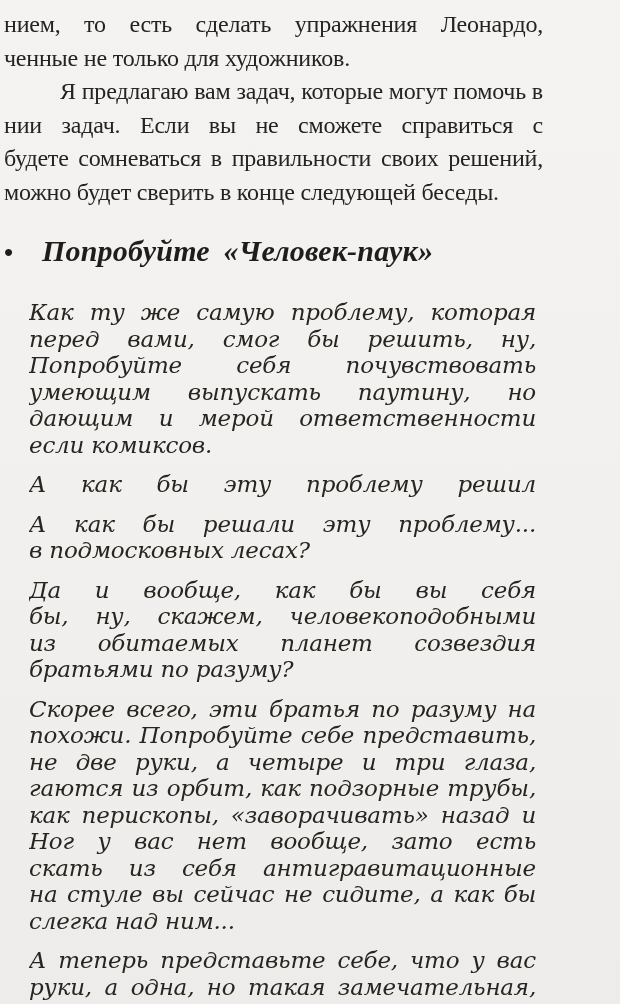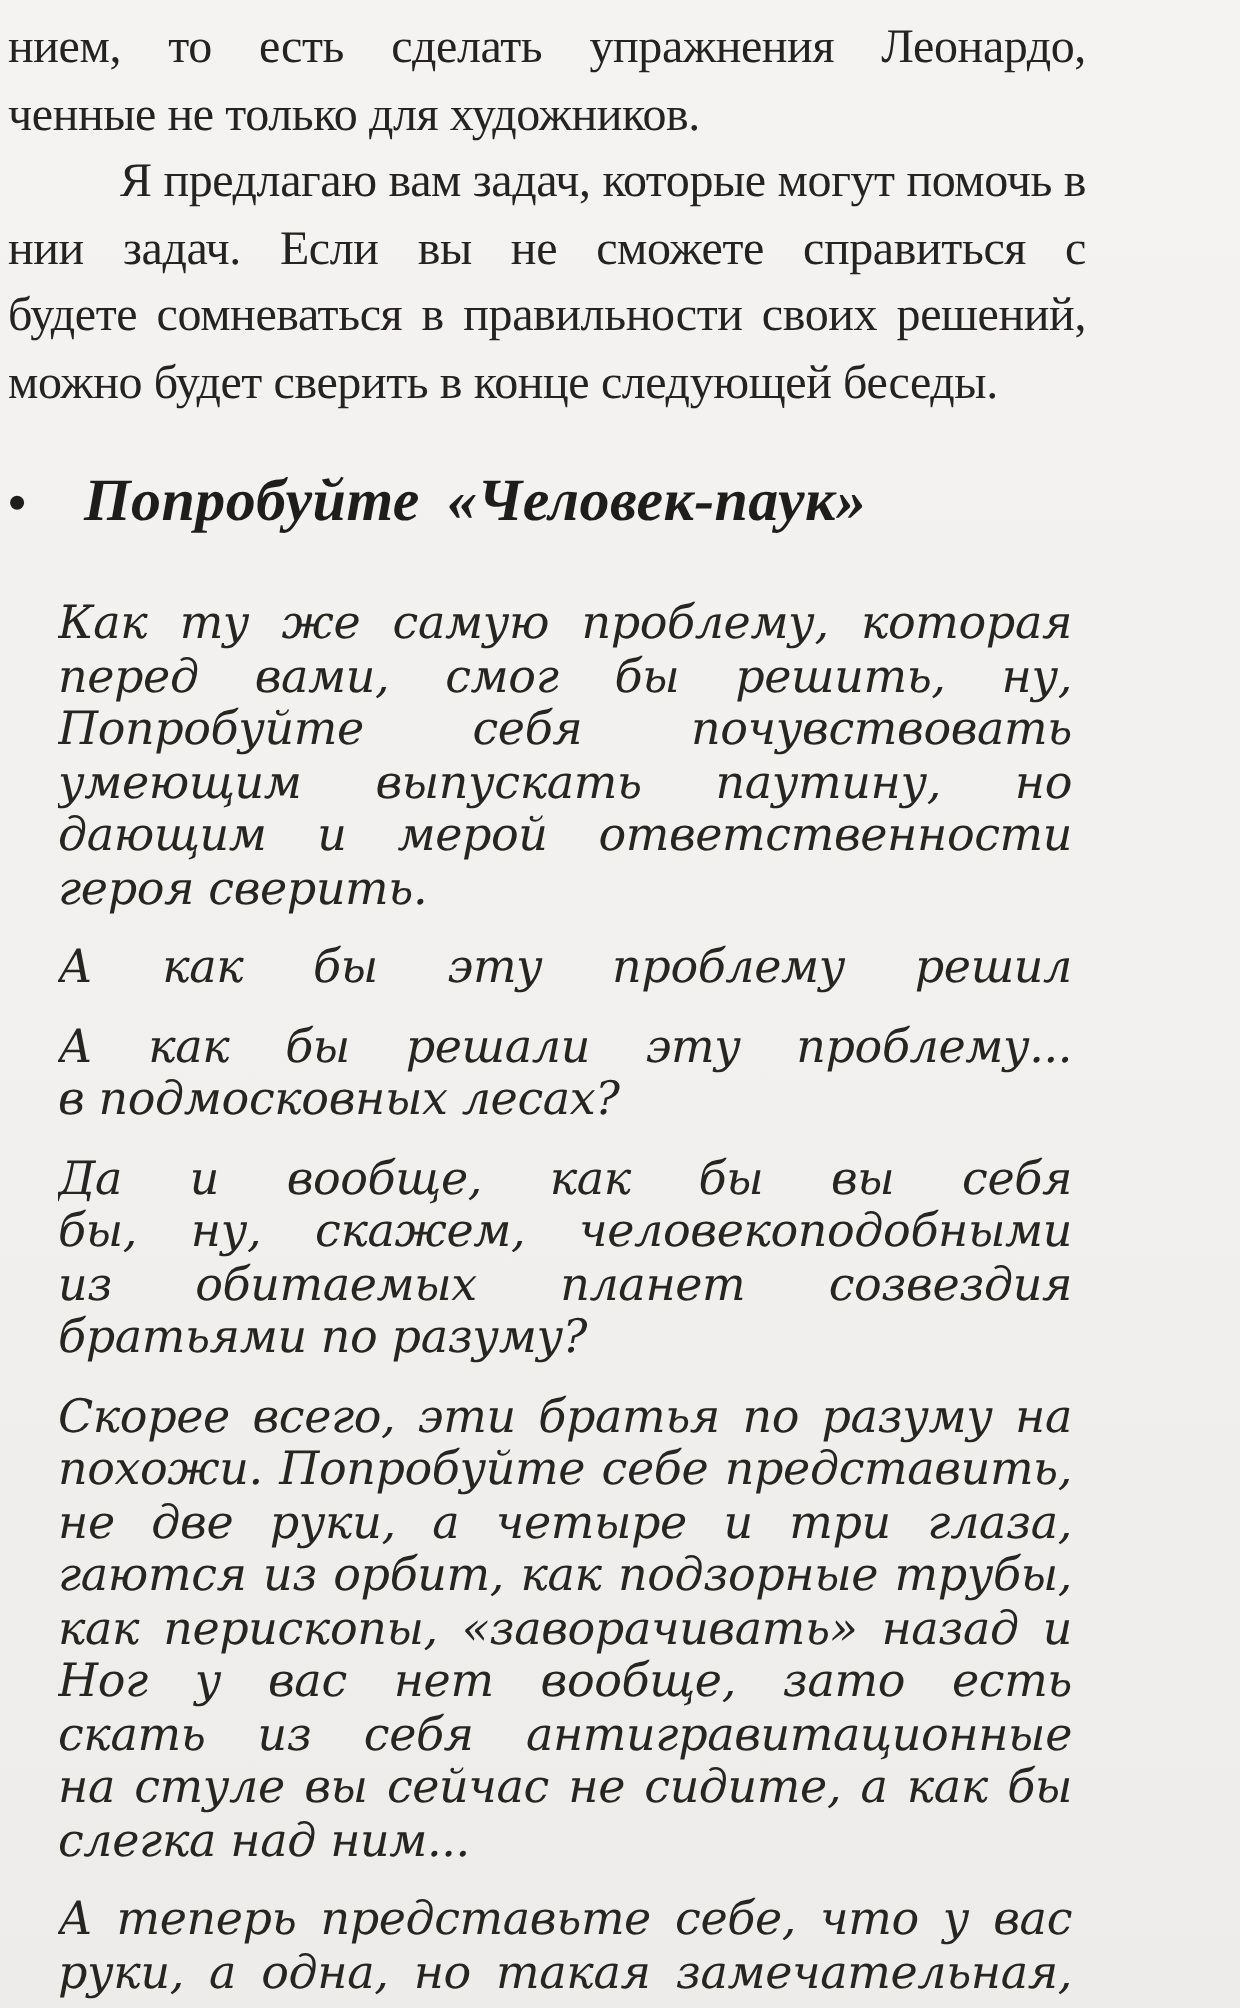--- a/index.html
+++ b/index.html
@@ -90,21 +90,21 @@
     <span class="heading-title">Попробуйте «Человек-паук»</span>
   </h2>
 
   <section class="exercise">
       <div class="ex-para">
         <div class="iline">Как ту же самую проблему, которая стоит сегодня</div>
         <div class="iline">перед вами, смог бы решить, ну, скажем, Человек-паук?</div>
         <div class="iline">Попробуйте себя почувствовать молодым человеком,</div>
         <div class="iline">умеющим выпускать паутину, но вместе с тем обла-</div>
         <div class="iline">дающим и мерой ответственности этого славного</div>
-        <div class="iline final">героя сверить.</div>
+        <div class="iline final">если комиксов.</div>
       </div>
       <div class="ex-para">
         <div class="iline final">А как бы эту проблему решил Супермен?</div>
       </div>
       <div class="ex-para">
         <div class="iline">А как бы решали эту проблему... лягушки, живущие</div>
         <div class="iline final">в подмосковных лесах?</div>
       </div>
       <div class="ex-para">
         <div class="iline">Да и вообще, как бы вы себя чувствовали, если были</div>

